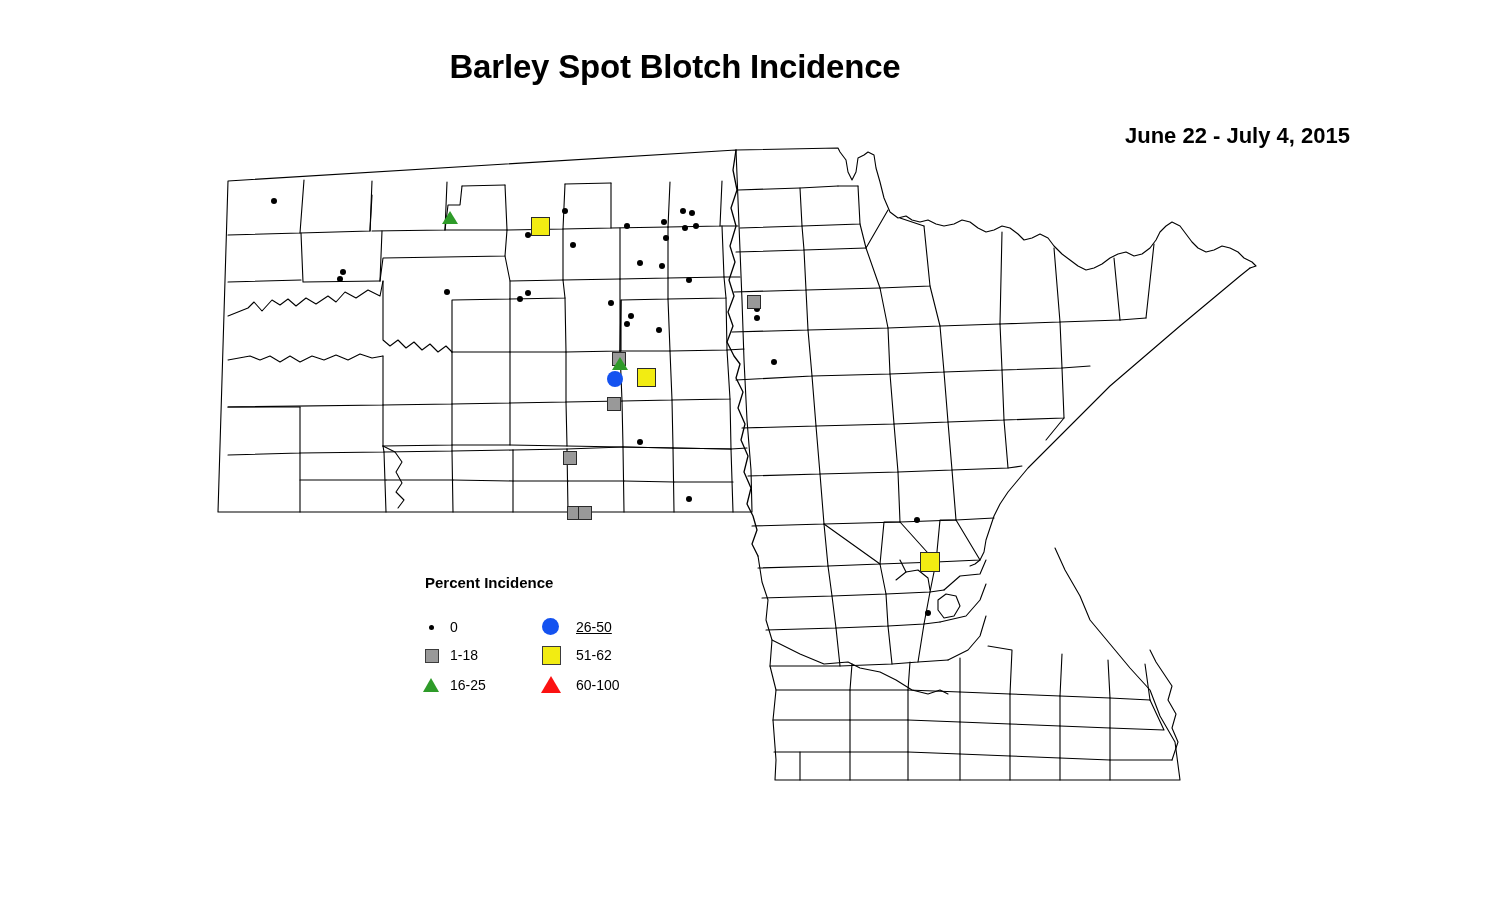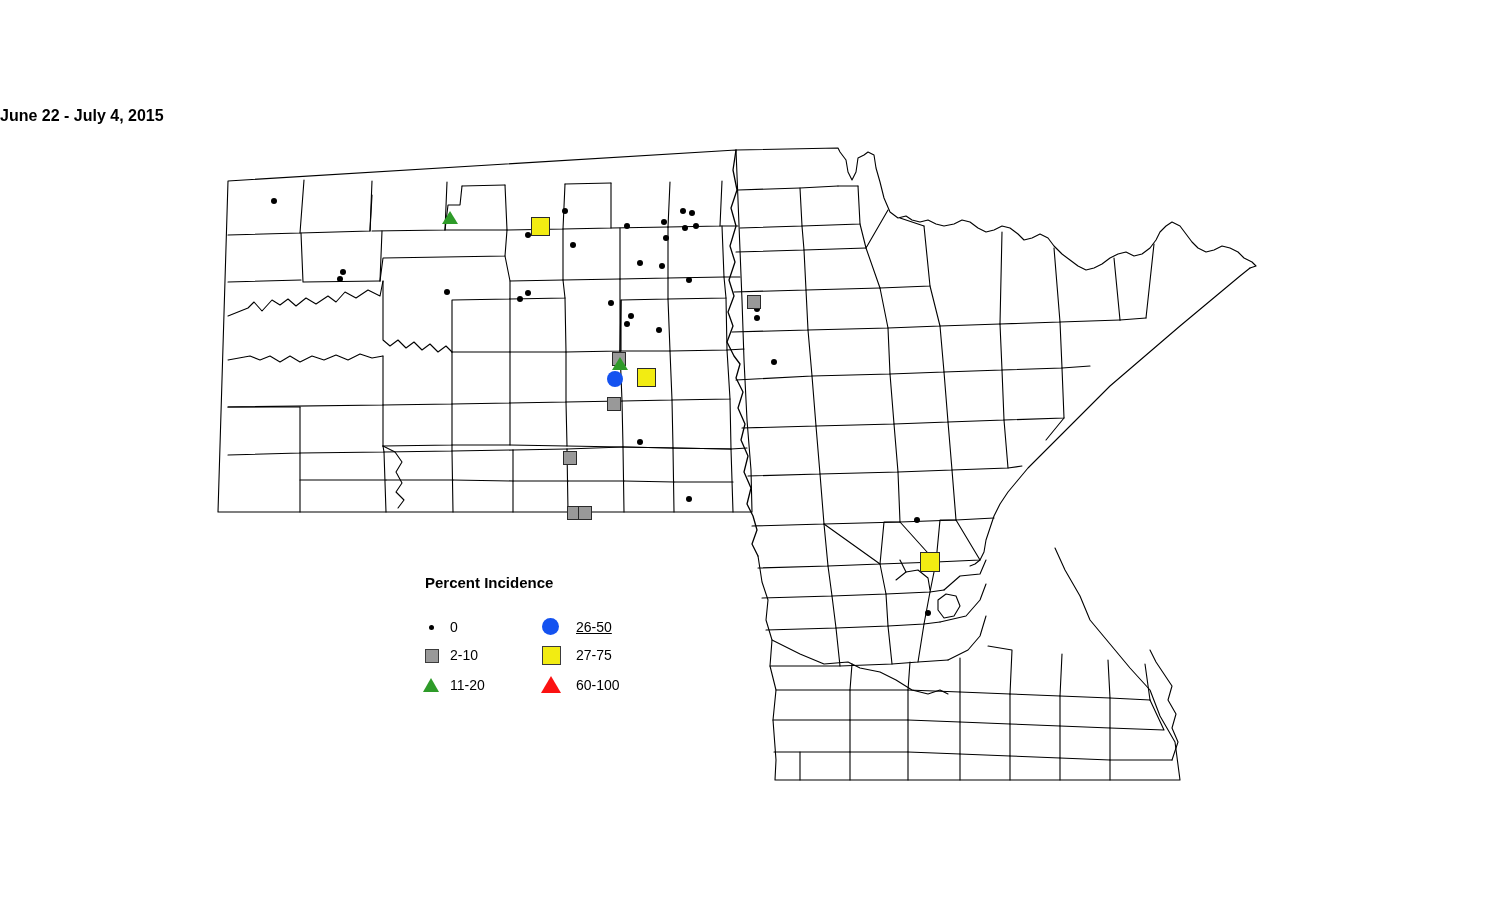--- a/index.html
+++ b/index.html
@@ -2,22 +2,22 @@
 <html><head>
 <meta charset="utf-8">
 <style>
   html,body{margin:0;padding:0;background:#ffffff;}
   body{width:1503px;height:900px;position:relative;overflow:hidden;
        font-family:"Liberation Sans","DejaVu Sans",sans-serif;color:#000;}
   #page{position:absolute;inset:0;background:#fff;}
 
   #title{position:absolute;left:0;top:48px;width:1350px;text-align:center;
          font-size:33px;font-weight:bold;letter-spacing:-0.2px;}
-  #subtitle{position:absolute;left:0;top:107px;width:1350px;text-align:left;
-            font-size:16px;font-weight:bold;}
+  #subtitle{position:absolute;left:0;top:123px;width:1350px;text-align:right;
+            font-size:22px;font-weight:bold;}
 
   #mapwrap{position:absolute;left:0;top:0;width:1503px;height:900px;}
   #mapsvg{position:absolute;left:0;top:0;}
 
   
   #legend{position:absolute;left:400px;top:568px;width:260px;height:140px;text-align:right;}
   #legend-title{position:absolute;left:25px;top:6px;font-size:15px;font-weight:bold;}
   .lg-row{position:absolute;height:26px;}
   .lg-label{position:absolute;left:30px;top:3px;font-size:14px;white-space:nowrap;}
   .lg-sym{position:absolute;left:0;top:0;width:24px;height:22px;}
@@ -33,20 +33,21 @@
   .mk-dot{width:6px;height:6px;border-radius:50%;background:#000;}
   .mk-sq{border:1px solid #2a2a2a;}
   .mk-circ{border-radius:50%;}
   .mk-tri{width:0;height:0;}
 </style>
 </head>
 <body>
 
 <div id="page">
 
+  <div id="title">Barley Spot Blotch Incidence</div>
   <div id="subtitle">June 22 - July 4, 2015</div>
 
   <div id="mapwrap">
     <svg id="mapsvg" width="1503" height="900" viewBox="0 0 1503 900">
       <g fill="none" stroke="#000000" stroke-width="1.1" stroke-linejoin="round" stroke-linecap="round">
 
         <path d="M228,181 L736,150 L742,300 L744,360 L747,420 L751,470 L752,512 L218,512 Z"></path>
 
         <path d="M228,235 L300,233 L304,180"></path>
         <path d="M300,233 L370,231 L372,181"></path>
@@ -337,42 +338,42 @@
       <span class="lg-sym">
         <span class="sym-dot"></span>
       </span>
       <span class="lg-label">0</span>
     </div>
 
     <div class="lg-row" style="left:20px;top:76px;">
       <span class="lg-sym">
         <span class="sym-sq" style="left:5px;top:5px;width:12px;height:12px;background:#999999"></span>
       </span>
-      <span class="lg-label">2-10</span>
+      <span class="lg-label">1-18</span>
     </div>
 
     <div class="lg-row" style="left:20px;top:106px;">
       <span class="lg-sym">
         <span class="sym-tri" style="left:3px;top:4px;border-left:8px solid transparent;border-right:8px solid transparent;border-bottom:14px solid #2e9b29"></span>
       </span>
-      <span class="lg-label">11-20</span>
+      <span class="lg-label">16-25</span>
     </div>
 
     <div class="lg-row" style="left:140px;top:48px;">
       <span class="lg-sym">
         <span class="sym-circ" style="left:2px;top:2px;width:17px;height:17px;background:#1452f0"></span>
       </span>
       <span class="lg-label" style="left:36px;text-decoration:underline;">26-50</span>
     </div>
 
     <div class="lg-row" style="left:140px;top:76px;">
       <span class="lg-sym">
         <span class="sym-sq" style="left:2px;top:2px;width:17px;height:17px;background:#f2ec12"></span>
       </span>
-      <span class="lg-label" style="left:36px;">27-75</span>
+      <span class="lg-label" style="left:36px;">51-62</span>
     </div>
 
     <div class="lg-row" style="left:140px;top:106px;">
       <span class="lg-sym">
         <span class="sym-tri" style="left:1px;top:2px;border-left:10px solid transparent;border-right:10px solid transparent;border-bottom:17px solid #fb1111"></span>
       </span>
       <span class="lg-label" style="left:36px;">60-100</span>
     </div>
   </div>
 

